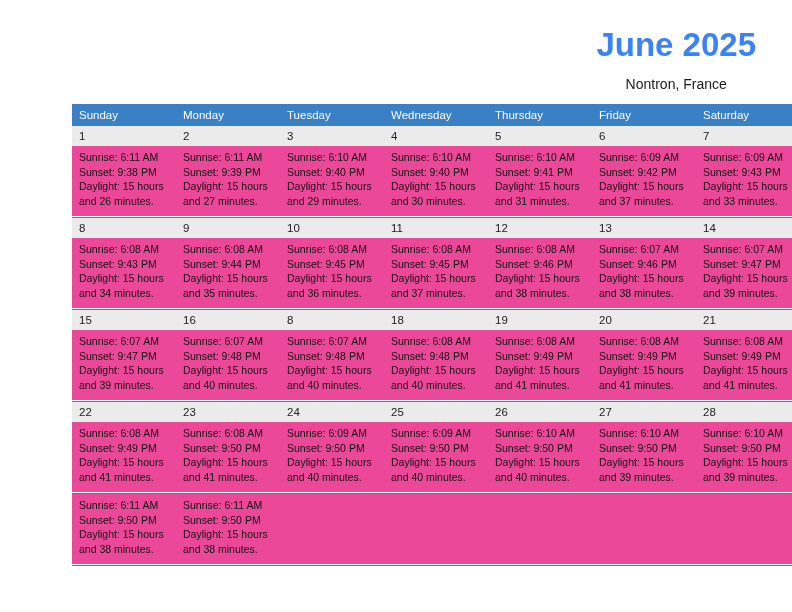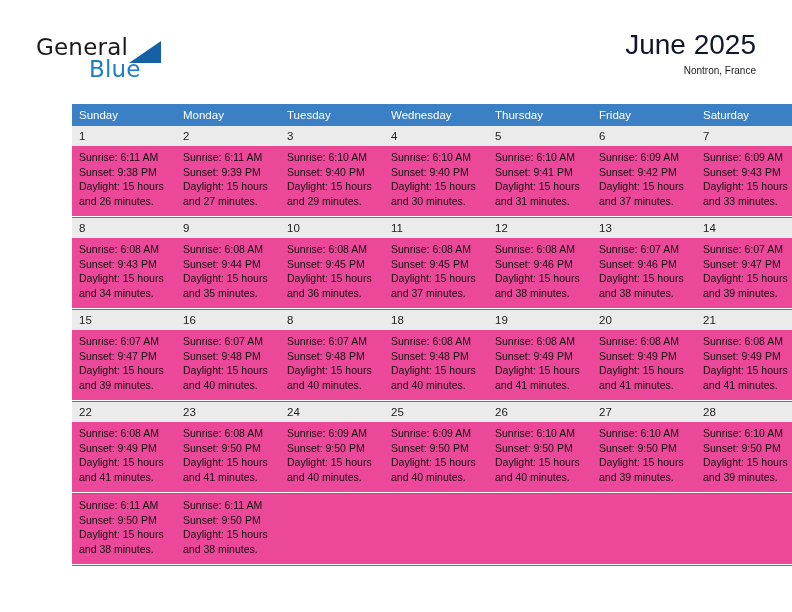--- a/index.html
+++ b/index.html
@@ -67,33 +67,34 @@
     border-color: transparent transparent #1461a5 transparent;
   }
 
   .title-block {
     position: absolute;
     right: 36px;
     top: 28px;
     text-align: right;
   }
   .cal-title {
-    font-size: 28px;
-    color: #0f172a;
-    font-weight: 400;
+    font-size: 33px;
+    color: #3b82f6;
+    font-weight: 700;
     line-height: 34px;
     white-space: nowrap;
   }
   .cal-location {
-    margin-top: 0;
-    font-size: 10px;
+    margin-top: 13px;
+    font-size: 14px;
     color: #1a1a1a;
     font-weight: 400;
     line-height: 18px;
     white-space: nowrap;
+    text-align: center;
   }
 
   
   .calendar {
     position: absolute;
     left: 32px;
     top: 104px;
     width: 728px;
     border-collapse: collapse;
     table-layout: fixed;
@@ -148,25 +149,20 @@
   .detail-row td .line { white-space: nowrap; }
   .detail-row td .wrapline { white-space: normal; }
 </style>
 </head>
 <body>
 
 <div class="page">
 
   <div class="masthead">
 
-    <div class="brand">
-      <span class="brand-general">General</span>
-      <span class="brand-flag"></span>
-      <span class="brand-blue">Blue</span>
-    </div>
 
     <div class="title-block">
       <div class="cal-title">June 2025</div>
       <div class="cal-location">Nontron, France</div>
     </div>
 
   </div>
 
   <table class="calendar">
     <colgroup>

